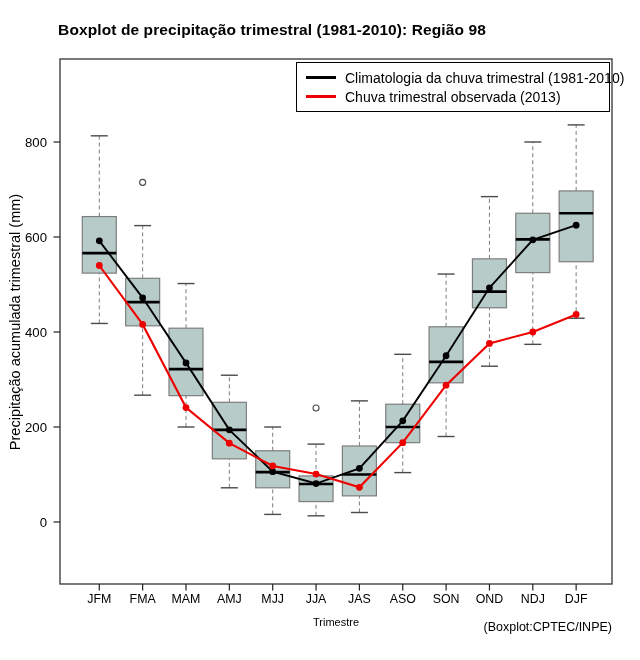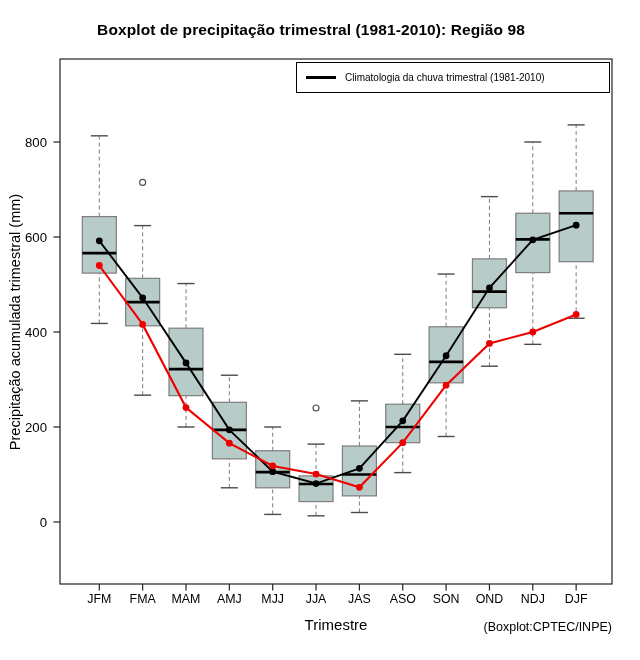--- a/index.html
+++ b/index.html
@@ -1,31 +1,31 @@
 <!DOCTYPE html>
 <html><head>
 <meta charset="utf-8">
 <style>
   html,body{margin:0;padding:0;background:#fff;}
   body{width:640px;height:660px;position:relative;overflow:hidden;
        font-family:"Liberation Sans",sans-serif;color:#000;}
   #chart-svg{position:absolute;left:0;top:0;}
   svg text{font-family:"Liberation Sans",sans-serif;}
   .title{position:absolute;left:0;top:21px;width:544px;text-align:center;
-         font-size:15.5px;font-weight:bold;letter-spacing:.1px;padding-left:39px;}
+         font-size:15.5px;font-weight:bold;letter-spacing:.1px;}
   .ylabel{position:absolute;left:15px;top:322px;white-space:nowrap;
           transform:translate(-50%,-50%) rotate(-90deg);font-size:14.5px;}
   .xlabel{position:absolute;left:336px;top:616px;transform:translateX(-50%);
-          font-size:15px;}
+          font-size:11px;}
   .attribution{position:absolute;right:28px;top:620px;font-size:12.5px;}
   .legend{position:absolute;left:296px;top:62px;width:314px;box-sizing:border-box;
           background:#fff;border:1px solid #000;padding:5px 4px 5px 9px;}
   .legend-row{display:flex;align-items:center;gap:9px;height:19px;}
   .legend-swatch{display:inline-block;width:30px;height:2.2px;flex:0 0 30px;}
-  .legend-label{font-size:10px;white-space:nowrap;}
+  .legend-label{font-size:14px;white-space:nowrap;}
 </style>
 </head>
 <body>
 
 <svg id="chart-svg" width="640" height="660" viewBox="0 0 640 660">
     <rect x="60" y="59" width="552" height="525" fill="none" stroke="#222" stroke-width="1.2"></rect>
     <g>
       <line x1="53.5" x2="60" y1="522" y2="522" stroke="#222" stroke-width="1.2"></line>
       <text x="47" y="526.6" text-anchor="end" font-size="13.2">0</text>
       <line x1="53.5" x2="60" y1="427" y2="427" stroke="#222" stroke-width="1.2"></line>
@@ -199,13 +199,17 @@
 
 <div class="xlabel">Trimestre</div>
 
 <div class="attribution">(Boxplot:CPTEC/INPE)</div>
 
 <div class="legend">
   <div class="legend-row">
     <span class="legend-swatch" style="background: rgb(0, 0, 0);"></span>
     <span class="legend-label">Climatologia da chuva trimestral (1981-2010)</span>
   </div>
+  <div class="legend-row">
+    <span class="legend-swatch" style="background: rgb(238, 0, 0);"></span>
+    <span class="legend-label">Chuva trimestral observada (2013)</span>
+  </div>
 </div>
 
 </body></html>

